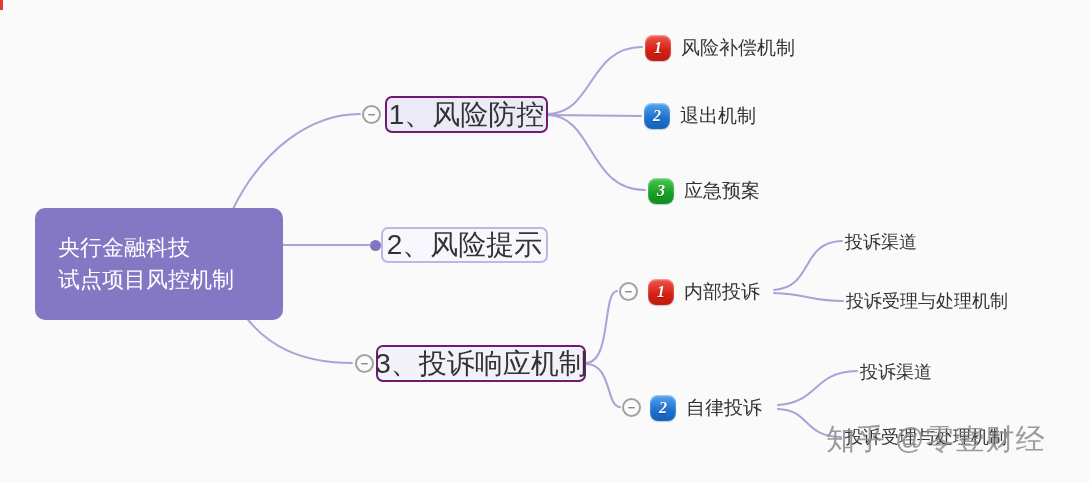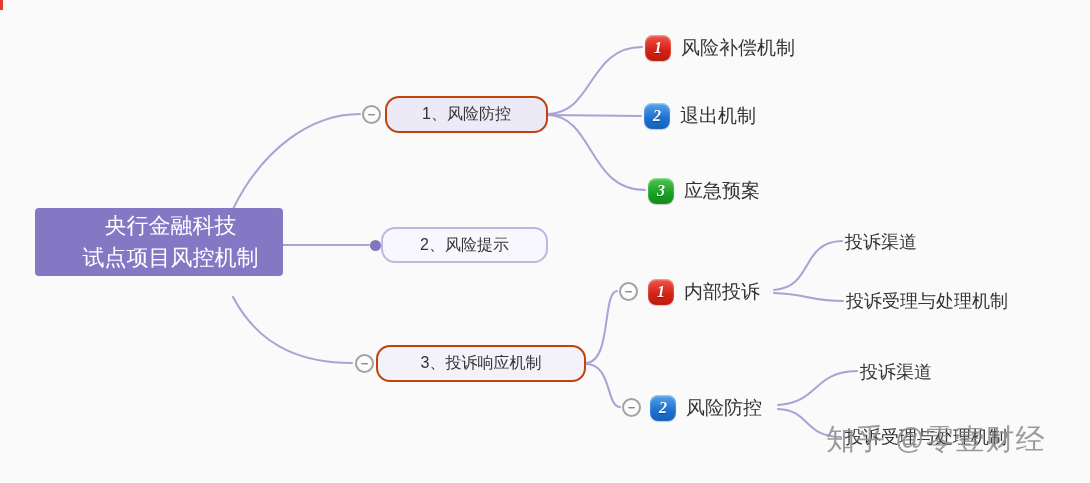--- a/index.html
+++ b/index.html
@@ -8,30 +8,30 @@
     background:#fafafa;
     font-family:"Liberation Sans",sans-serif;
     color:#333333;
   }
   svg.edges{position:absolute;left:0;top:0;z-index:0;}
   svg.edges path{stroke:#aca1d6;stroke-width:2;fill:none;stroke-linecap:round;}
 
   .corner-artifact{position:absolute;left:0;top:0;width:3px;height:10px;background:#e23b30;z-index:3;}
 
   .root-node{
-    position:absolute;left:35px;top:208px;width:248px;height:68px;
-    background:#8478c5;border-radius:4px;color:#ffffff;
+    position:absolute;left:35px;top:208px;width:248px;height:112px;
+    background:#8478c5;border-radius:10px;color:#ffffff;
     display:flex;flex-direction:column;justify-content:center;
     padding-left:23px;box-sizing:border-box;
-    font-size:22px;line-height:32px;z-index:1;white-space:nowrap;text-align:center;
+    font-size:22px;line-height:32px;z-index:1;white-space:nowrap;
   }
 
   .topic-box{
     position:absolute;display:flex;align-items:center;justify-content:center;
-    font-size:16px;color:#333333;border:2px solid #c2410c;border-radius:14px;
+    font-size:28px;color:#333333;border:2px solid #701a75;border-radius:7px;
     box-sizing:border-box;white-space:nowrap;z-index:1;
   }
   .b1{left:385px;top:96px;width:163px;height:37px;background:#eceaf7;}
   .b2{left:381px;top:227px;width:167px;height:36px;background:#f8f7fd;border-color:#bfb6e2;}
   .b3{left:376px;top:345px;width:210px;height:37px;background:#f3f2fa;}
 
   .collapse{
     position:absolute;width:19px;height:19px;border-radius:50%;
     background:#fcfcfc;border:2px solid #a2a2a2;box-sizing:border-box;
     display:flex;align-items:center;justify-content:center;z-index:1;
@@ -131,20 +131,20 @@
     <span class="label">内部投诉</span>
   </div>
   <div class="leaf-text" style="left:845px;top:229px;">投诉渠道</div>
   <div class="leaf-text" style="left:846px;top:288px;">投诉受理与处理机制</div>
 
   <div class="collapse" style="left:622px;top:398px;">
     <span>−</span>
   </div>
   <div class="node-row" style="left:650px;top:394px;">
     <span class="badge blue">2</span>
-    <span class="label">风险防控</span>
+    <span class="label">自律投诉</span>
   </div>
   <div class="leaf-text" style="left:860px;top:359px;">投诉渠道</div>
   <div class="leaf-text" style="left:845px;top:424px;">投诉受理与处理机制</div>
 
   <div class="watermark">知乎 @零壹财经</div>
 
 </div>
 
 </body></html>

